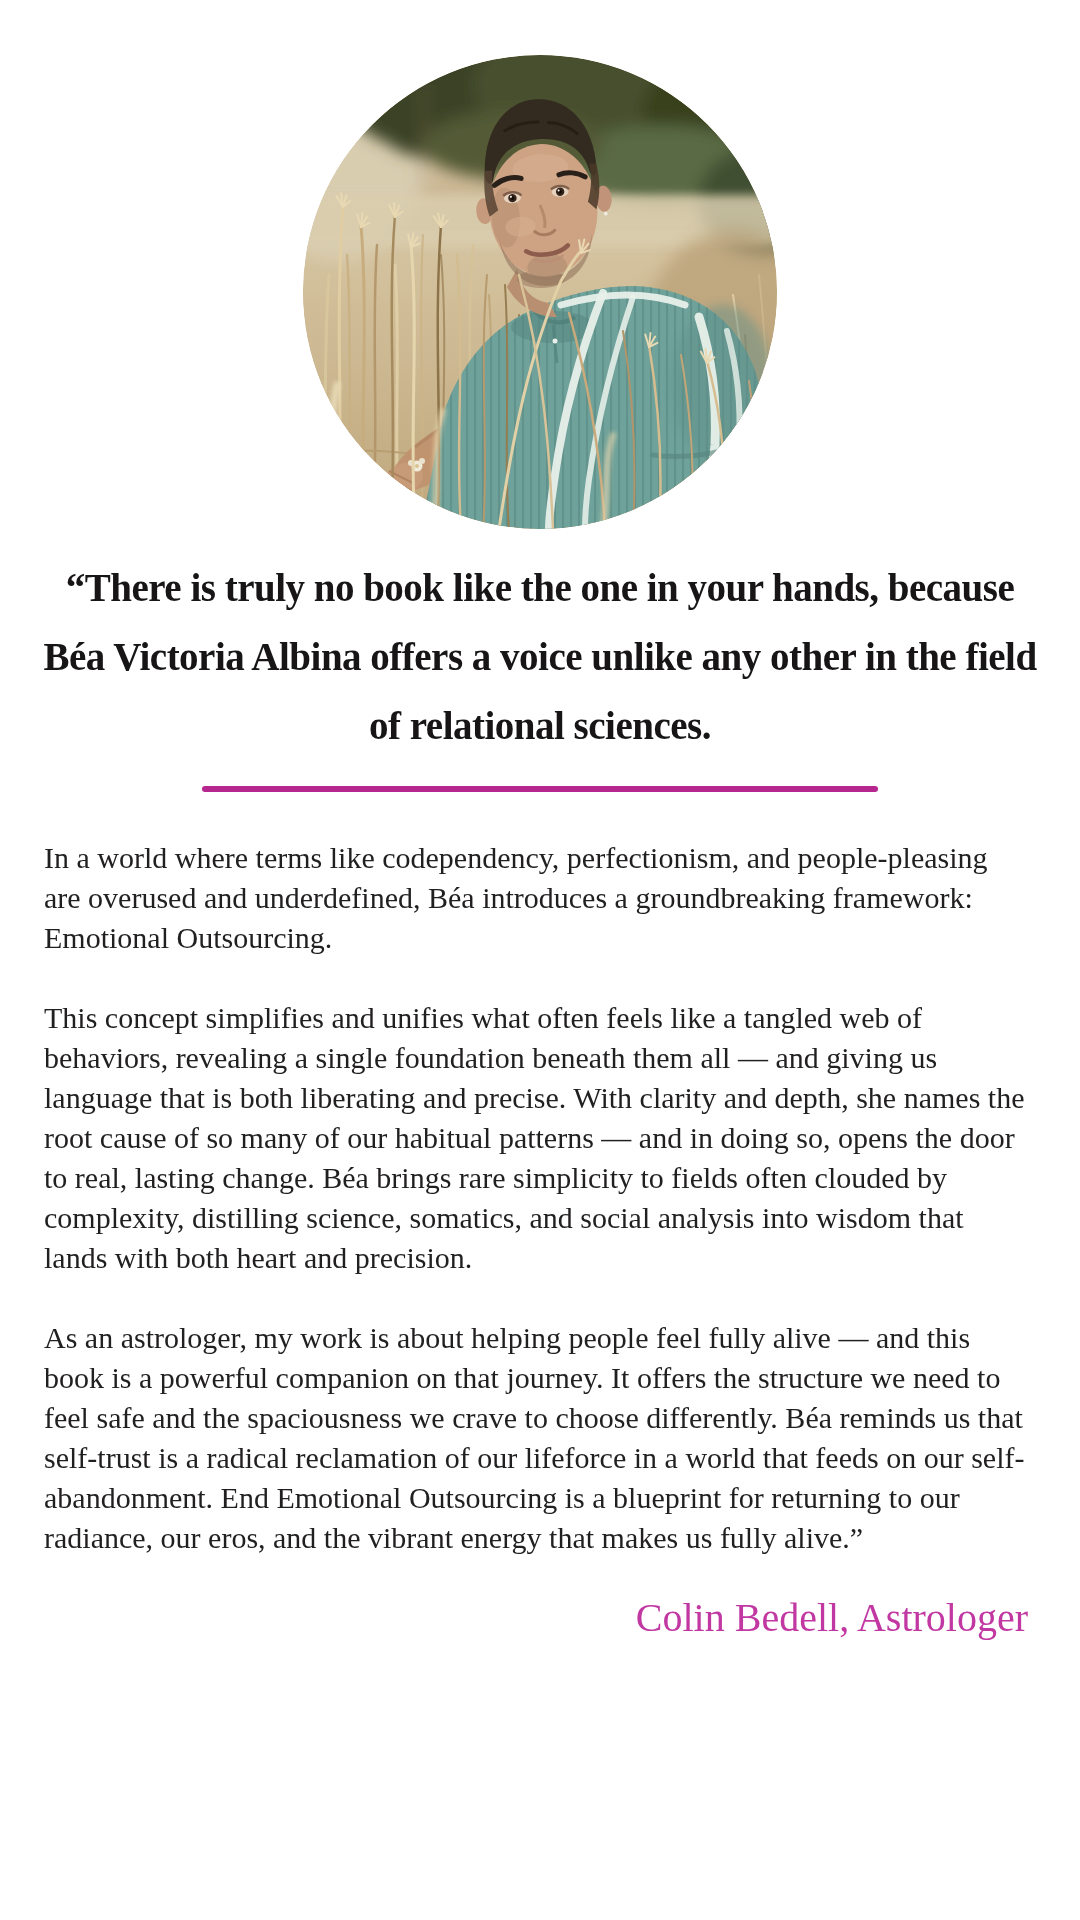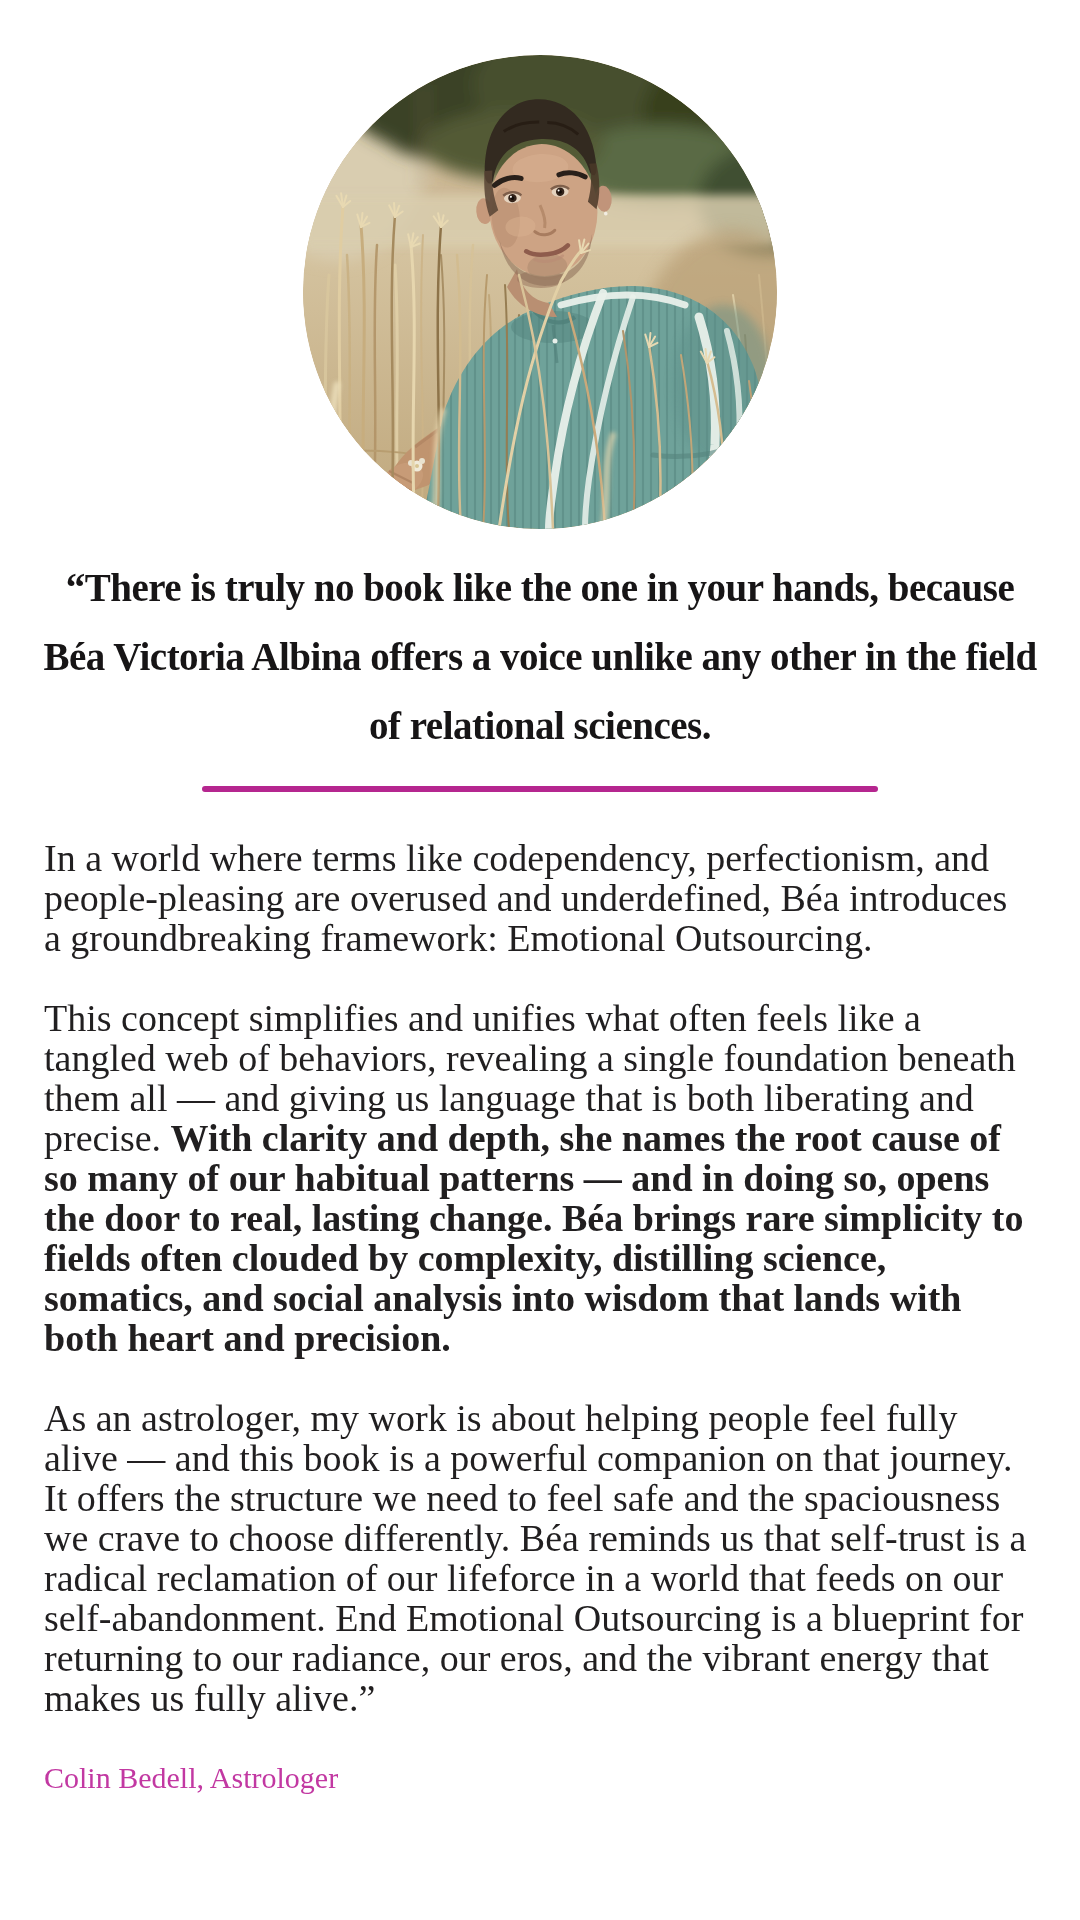--- a/index.html
+++ b/index.html
@@ -32,32 +32,33 @@
 
   .divider {
     width:676px; height:6px;
     background:#b5268f;
     border:none; border-radius:3px;
     margin:26px auto 0 auto;
   }
 
   .copy {
     margin:46px 52px 0 44px;
-    font-size:38px;
+    font-size:30px;
     line-height:40px;
     color:#211f20;
   }
   .copy p { margin:0 0 40px 0; }
-  .copy strong { font-weight:700; }
+  .copy strong { font-weight:400; }
 
   .attribution {
     margin:12px 52px 0 44px;
-    font-size:30px;
+    font-size:40px;
     line-height:40px;
     color:#c238a2;
+    text-align:right;
   }
 </style>
 </head>
 <body>
 
 <div class="page">
 
   <div class="photo-wrap">
     <svg viewBox="0 0 474 474" xmlns="http://www.w3.org/2000/svg">
       <defs>

